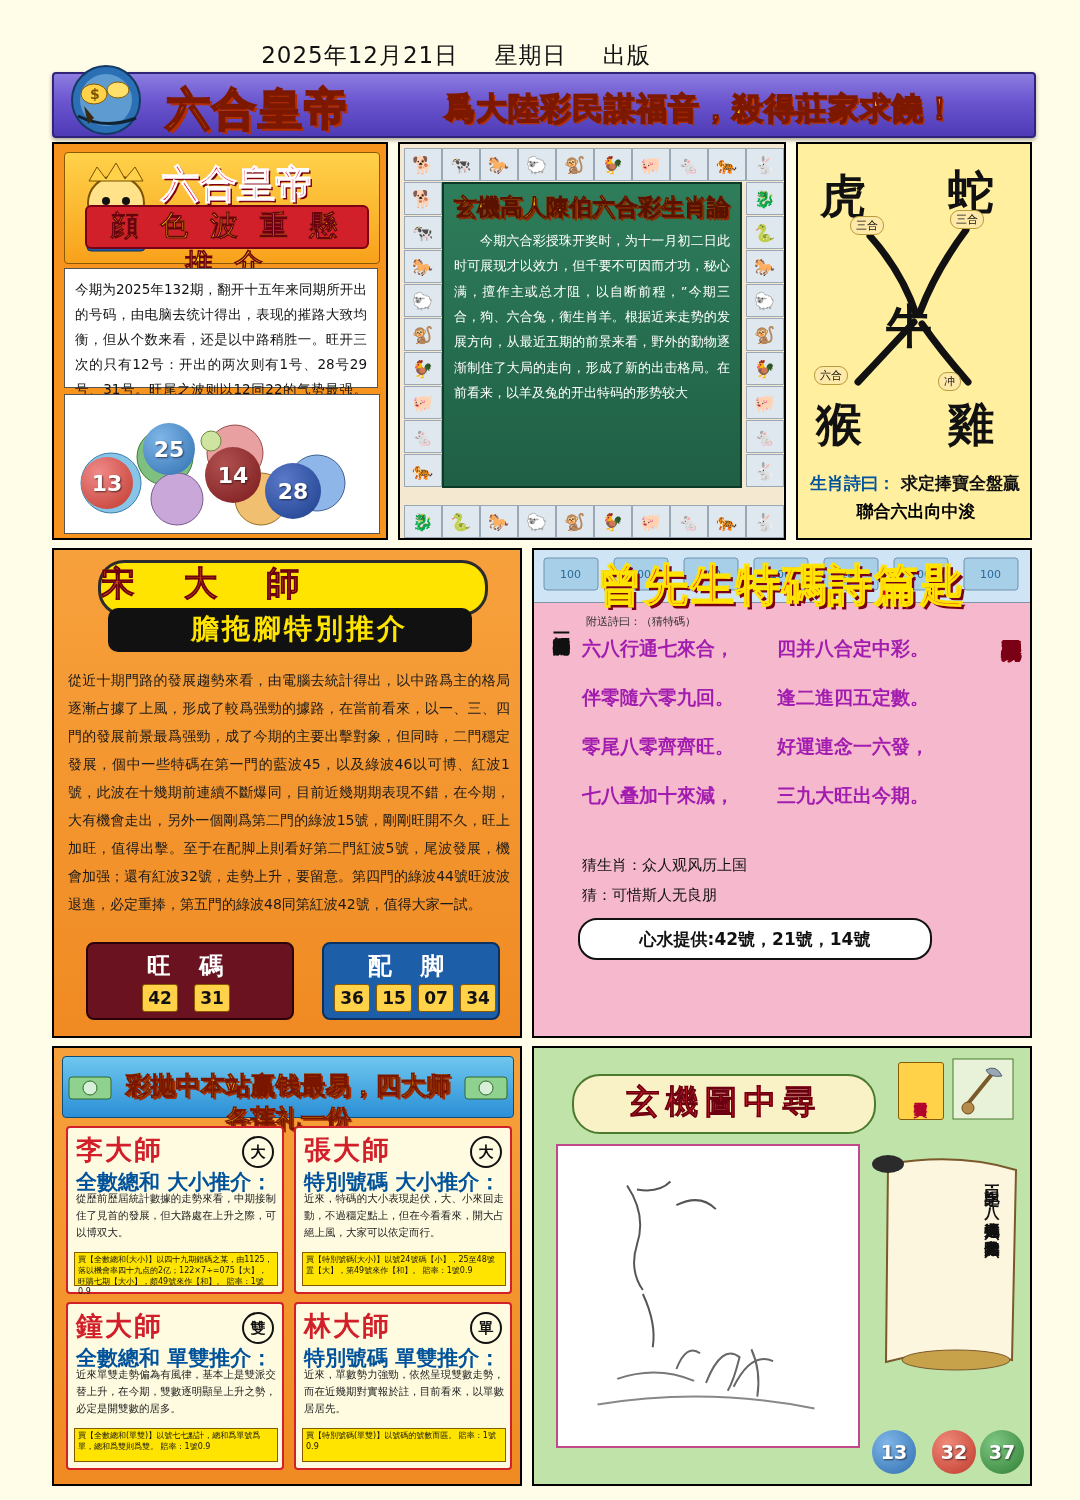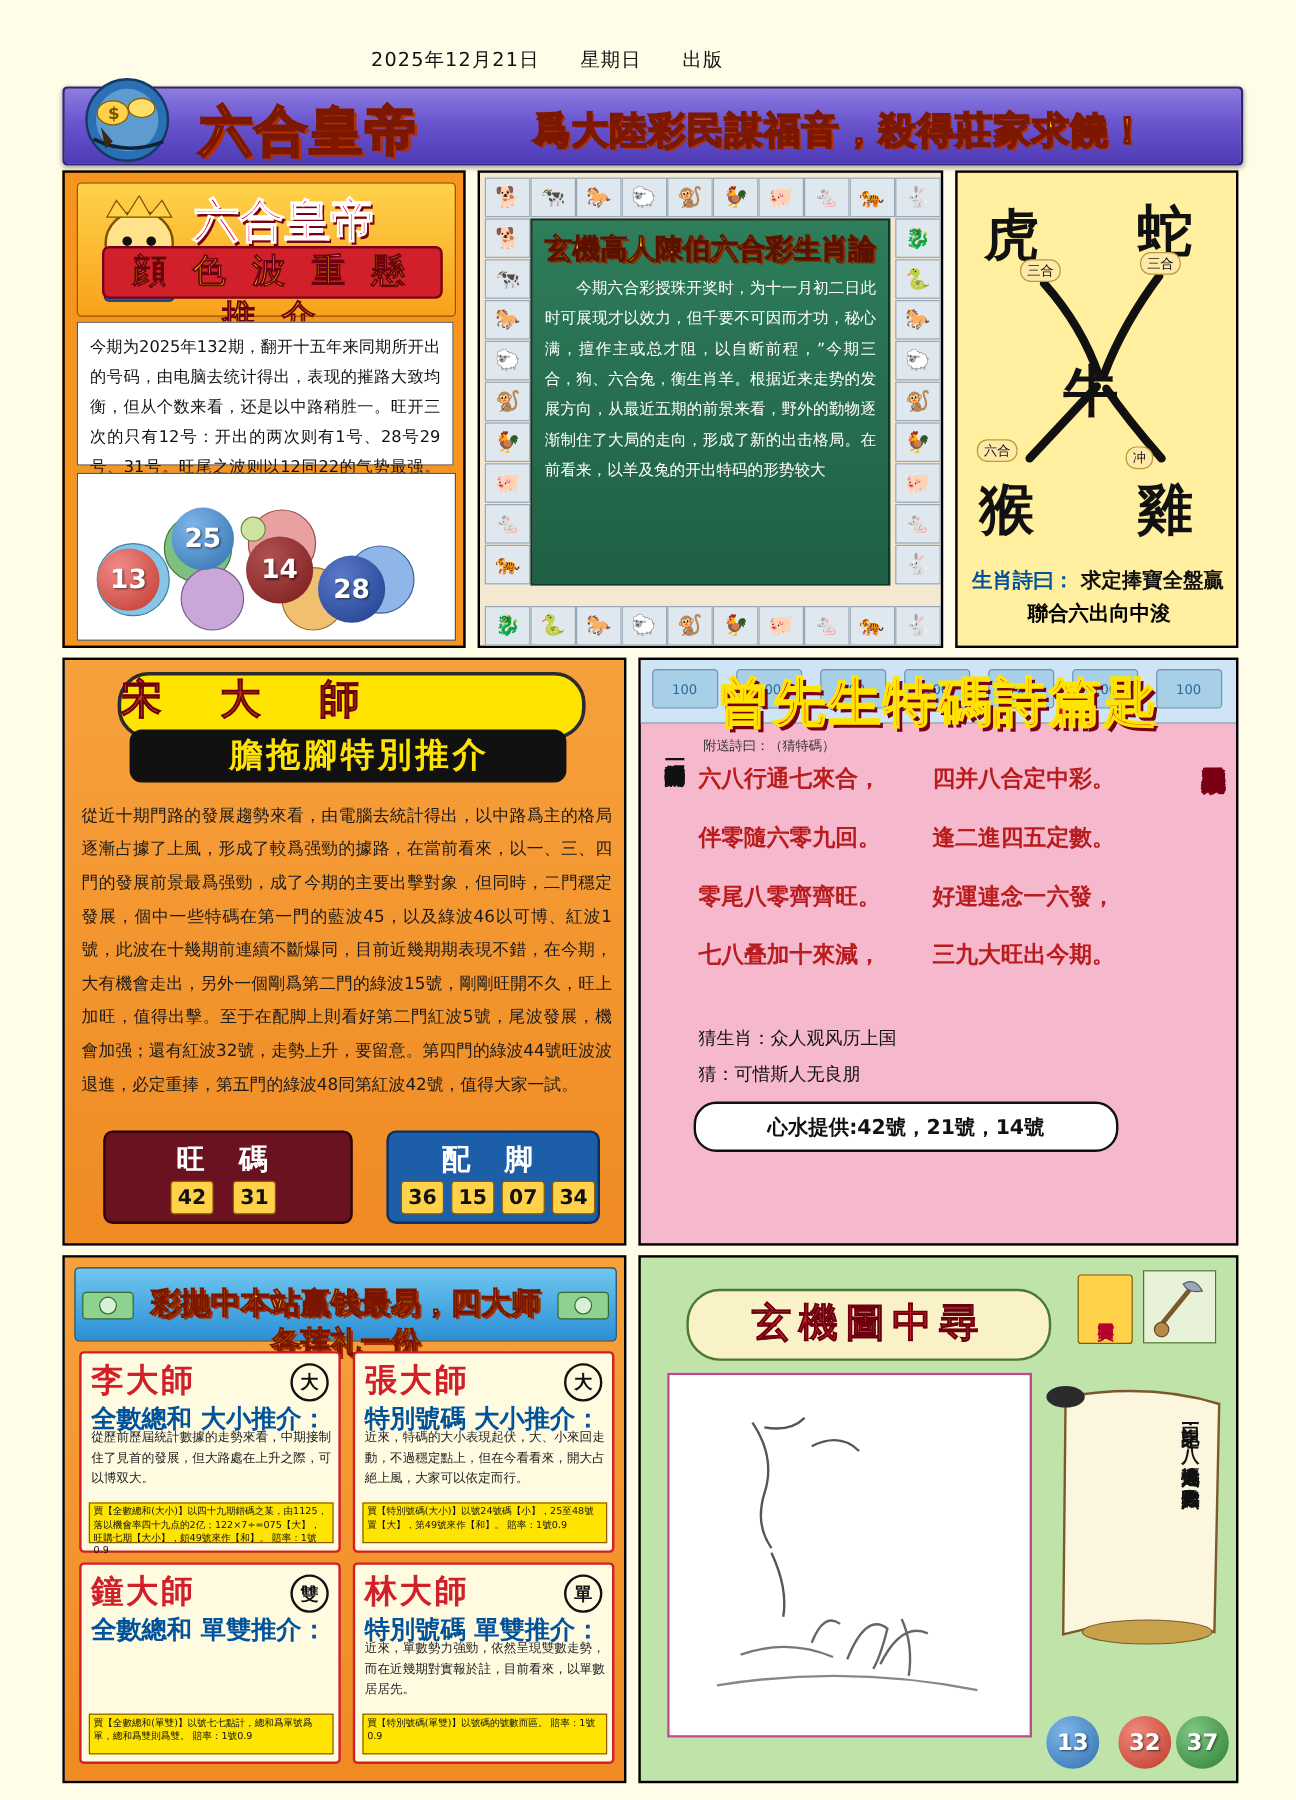--- a/index.html
+++ b/index.html
@@ -7,21 +7,21 @@
     width:1080px;height:1500px;
     background:#fffce8;
     font-family:"DejaVu Sans","Liberation Sans",sans-serif;
     position:relative;
     overflow:hidden;
   }
   .page{position:absolute;inset:0;}
 
   
   .dateline{position:absolute;top:40px;left:0;width:912px;text-align:center;
-    font-size:16px;color:#111;letter-spacing:1px;}
+    font-size:23px;color:#111;letter-spacing:1px;}
   .dateline span{margin:0 14px;}
 
   .masthead{position:absolute;top:72px;left:52px;width:980px;height:62px;
     background:linear-gradient(180deg,#8d7ce0 0%,#6a55cf 45%,#4e3bb5 100%);
     border:2px solid #2f2478;border-radius:4px;
     box-shadow:0 2px 4px rgba(0,0,0,.35);}
   .mast-logo{position:absolute;left:6px;top:-14px;width:92px;height:78px;}
   .mast-title{position:absolute;left:112px;top:6px;font-size:44px;font-weight:bold;
     color:#ffe400;-webkit-text-stroke:2px #7d1800;
     text-shadow:3px 3px 0 #b32f00;font-family:"DejaVu Sans",sans-serif;letter-spacing:2px;}
@@ -101,21 +101,21 @@
     font-size:44px;font-weight:bold;color:#e4002b;-webkit-text-stroke:1.3px #ffe400;
     text-shadow:3px 3px 0 #7a0016;letter-spacing:2px;}
   .e-left{position:absolute;left:8px;top:74px;width:30px;font-size:17px;line-height:1.28;
     color:#111;font-weight:bold;writing-mode:vertical-rl;text-orientation:upright;}
   .e-right{position:absolute;right:6px;top:74px;width:32px;font-size:20px;line-height:1.28;
     color:#e4002b;font-weight:bold;writing-mode:vertical-rl;text-orientation:upright;
     -webkit-text-stroke:.3px #7a0016;}
   .e-note{position:absolute;left:52px;top:64px;font-size:11px;color:#333;}
   .e-lines{position:absolute;left:48px;top:86px;width:390px;}
   .e-row{display:flex;margin-bottom:23px;}
-  .e-col{width:195px;font-size:19px;color:#b91c1c;font-weight:bold;}
+  .e-col{width:195px;font-size:19px;color:#a21caf;font-weight:bold;}
   .e-guess{position:absolute;left:48px;top:300px;font-size:15px;color:#111;line-height:2.0;}
   .e-tip{position:absolute;left:44px;top:368px;width:350px;height:38px;background:#fff;
     border:2px solid #111;border-radius:19px;display:flex;align-items:center;justify-content:center;
     font-size:17px;font-weight:bold;color:#111;}
 
   
   #boxF{left:52px;top:1046px;width:470px;height:440px;
     background:linear-gradient(180deg,#f7a13c,#f08a22);border:2px solid #000;}
   .f-banner{position:absolute;left:8px;top:8px;width:450px;height:60px;
     background:linear-gradient(180deg,#6fc7ef,#2b8fd6);border:1px solid #0b4e7c;border-radius:4px;}
@@ -395,20 +395,21 @@
       <div class="badge">大</div>
       <div class="sub">特別號碼 大小推介：</div>
       <div class="body">近來，特碼的大小表現起伏，大、小來回走動，不過穩定點上，但在今看看來，開大占絕上風，大家可以依定而行。</div>
       <div class="foot">買【特別號碼(大小)】以號24號碼【小】，25至48號置【大】，第49號來作【和】。  賠率：1號0.9</div>
     </div>
 
     <div class="mcard" style="left:12px;top:254px;">
       <h3>鐘大師</h3>
       <div class="badge">雙</div>
       <div class="sub">全數總和 單雙推介：</div>
+      <div class="body">近來單雙走勢偏為有風律，基本上是雙派交替上升，在今期，雙數逐明顯呈上升之勢，必定是開雙數的居多。</div>
       <div class="foot">買【全數總和(單雙)】以號七七點計，總和爲單號爲單，總和爲雙則爲雙。  賠率：1號0.9</div>
     </div>
 
     <div class="mcard" style="left:240px;top:254px;">
       <h3>林大師</h3>
       <div class="badge">單</div>
       <div class="sub">特別號碼 單雙推介：</div>
       <div class="body">近來，單數勢力強勁，依然呈現雙數走勢，而在近幾期對實報於註，目前看來，以單數居居先。</div>
       <div class="foot">買【特別號碼(單雙)】以號碼的號數而區。  賠率：1號0.9</div>
     </div>

